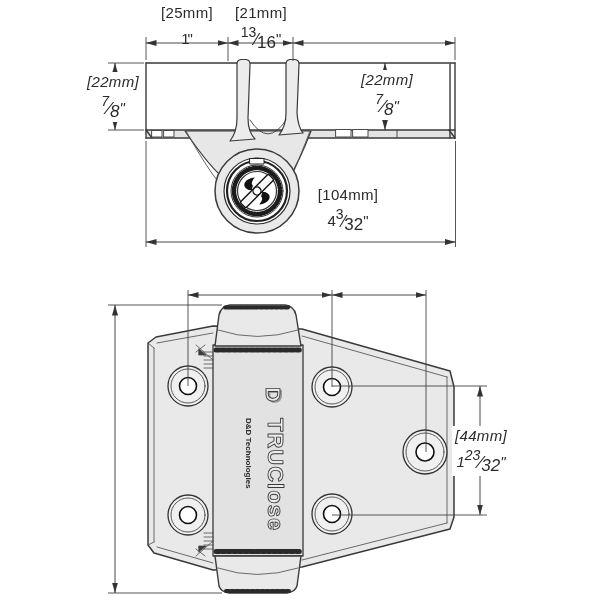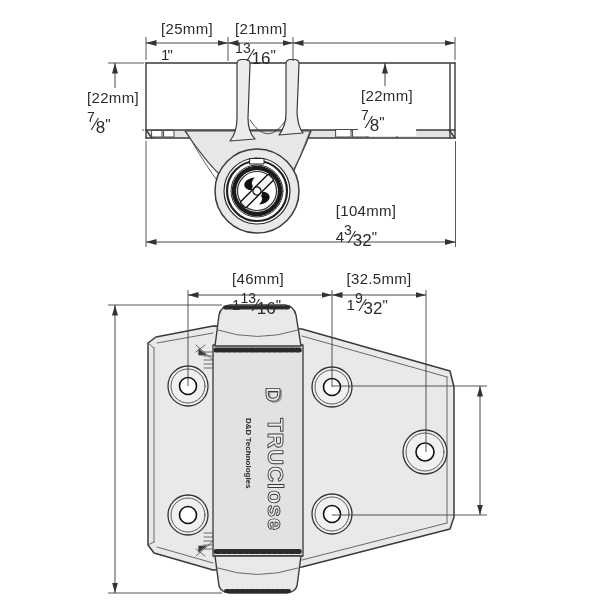--- a/index.html
+++ b/index.html
@@ -1,22 +1,22 @@
 <!DOCTYPE html>
 <html><head>
 <meta charset="utf-8">
 <style>
   html,body{margin:0;padding:0;background:#fff;}
   #stage{position:relative;width:600px;height:600px;background:#fff;overflow:hidden;
          font-family:"Liberation Sans","DejaVu Sans",sans-serif;}
   #stage svg{position:absolute;left:0;top:0;}
-  .dim-label{position:absolute;transform:translateX(-50%);text-align:left;
-             font-size:15px;line-height:19px;color:#2b2b2b;white-space:nowrap;margin-top:16px;}
+  .dim-label{position:absolute;transform:translateX(-50%);text-align:center;
+             font-size:15px;line-height:19px;color:#2b2b2b;white-space:nowrap;}
   .dim-label .mm{letter-spacing:.3px;}
-  .dim-label.bg{background:#fff;padding:0 3px;}
+  .dim-label.bg{background:#fff;padding:0 3px;font-style:italic;}
   .sup{font-size:14px;vertical-align:7px;}
   .sub{font-size:17px;vertical-align:-4px;}
   .fs{font-size:17px;vertical-align:-1px;margin:0 -1px;}
   .inch-line{line-height:21px;}
 </style>
 </head>
 <body>
 
 <div id="stage">
 
@@ -212,30 +212,26 @@
 <div class="dim-label bg" style="left:113px;top:72px">
   <div class="mm">[22mm]</div>
   <div class="inch-line"><span></span><span class="sup">7</span><span class="fs">⁄</span><span class="sub">8</span><span>"</span></div>
 </div>
 
 <div class="dim-label bg" style="left:387px;top:70px">
   <div class="mm">[22mm]</div>
   <div class="inch-line"><span></span><span class="sup">7</span><span class="fs">⁄</span><span class="sub">8</span><span>"</span></div>
 </div>
 
-<div class="dim-label" style="left:366px;top:185px">
+<div class="dim-label" style="left:348px;top:185px">
   <div class="mm">[104mm]</div>
   <div class="inch-line"><span>4</span><span class="sup">3</span><span class="fs">⁄</span><span class="sub">32</span><span>"</span></div>
 </div>
 
-<div class="dim-label" style="left:258px;top:253px">
-  <div class="mm">[46mm]</div>
-  <div class="inch-line"><span>1</span><span class="sup">13</span><span class="fs">⁄</span><span class="sub">16</span><span>"</span></div>
-</div>
-
-<div class="dim-label" style="left:379px;top:253px">
-  <div class="mm">[32.5mm]</div>
-  <div class="inch-line"><span>1</span><span class="sup">9</span><span class="fs">⁄</span><span class="sub">32</span><span>"</span></div>
-</div>
-
-
+
+
+
+<div class="dim-label bg" style="left:481px;top:426px">
+  <div class="mm">[44mm]</div>
+  <div class="inch-line"><span>1</span><span class="sup">23</span><span class="fs">⁄</span><span class="sub">32</span><span>"</span></div>
+</div>
 
 </div>
 
 </body></html>

